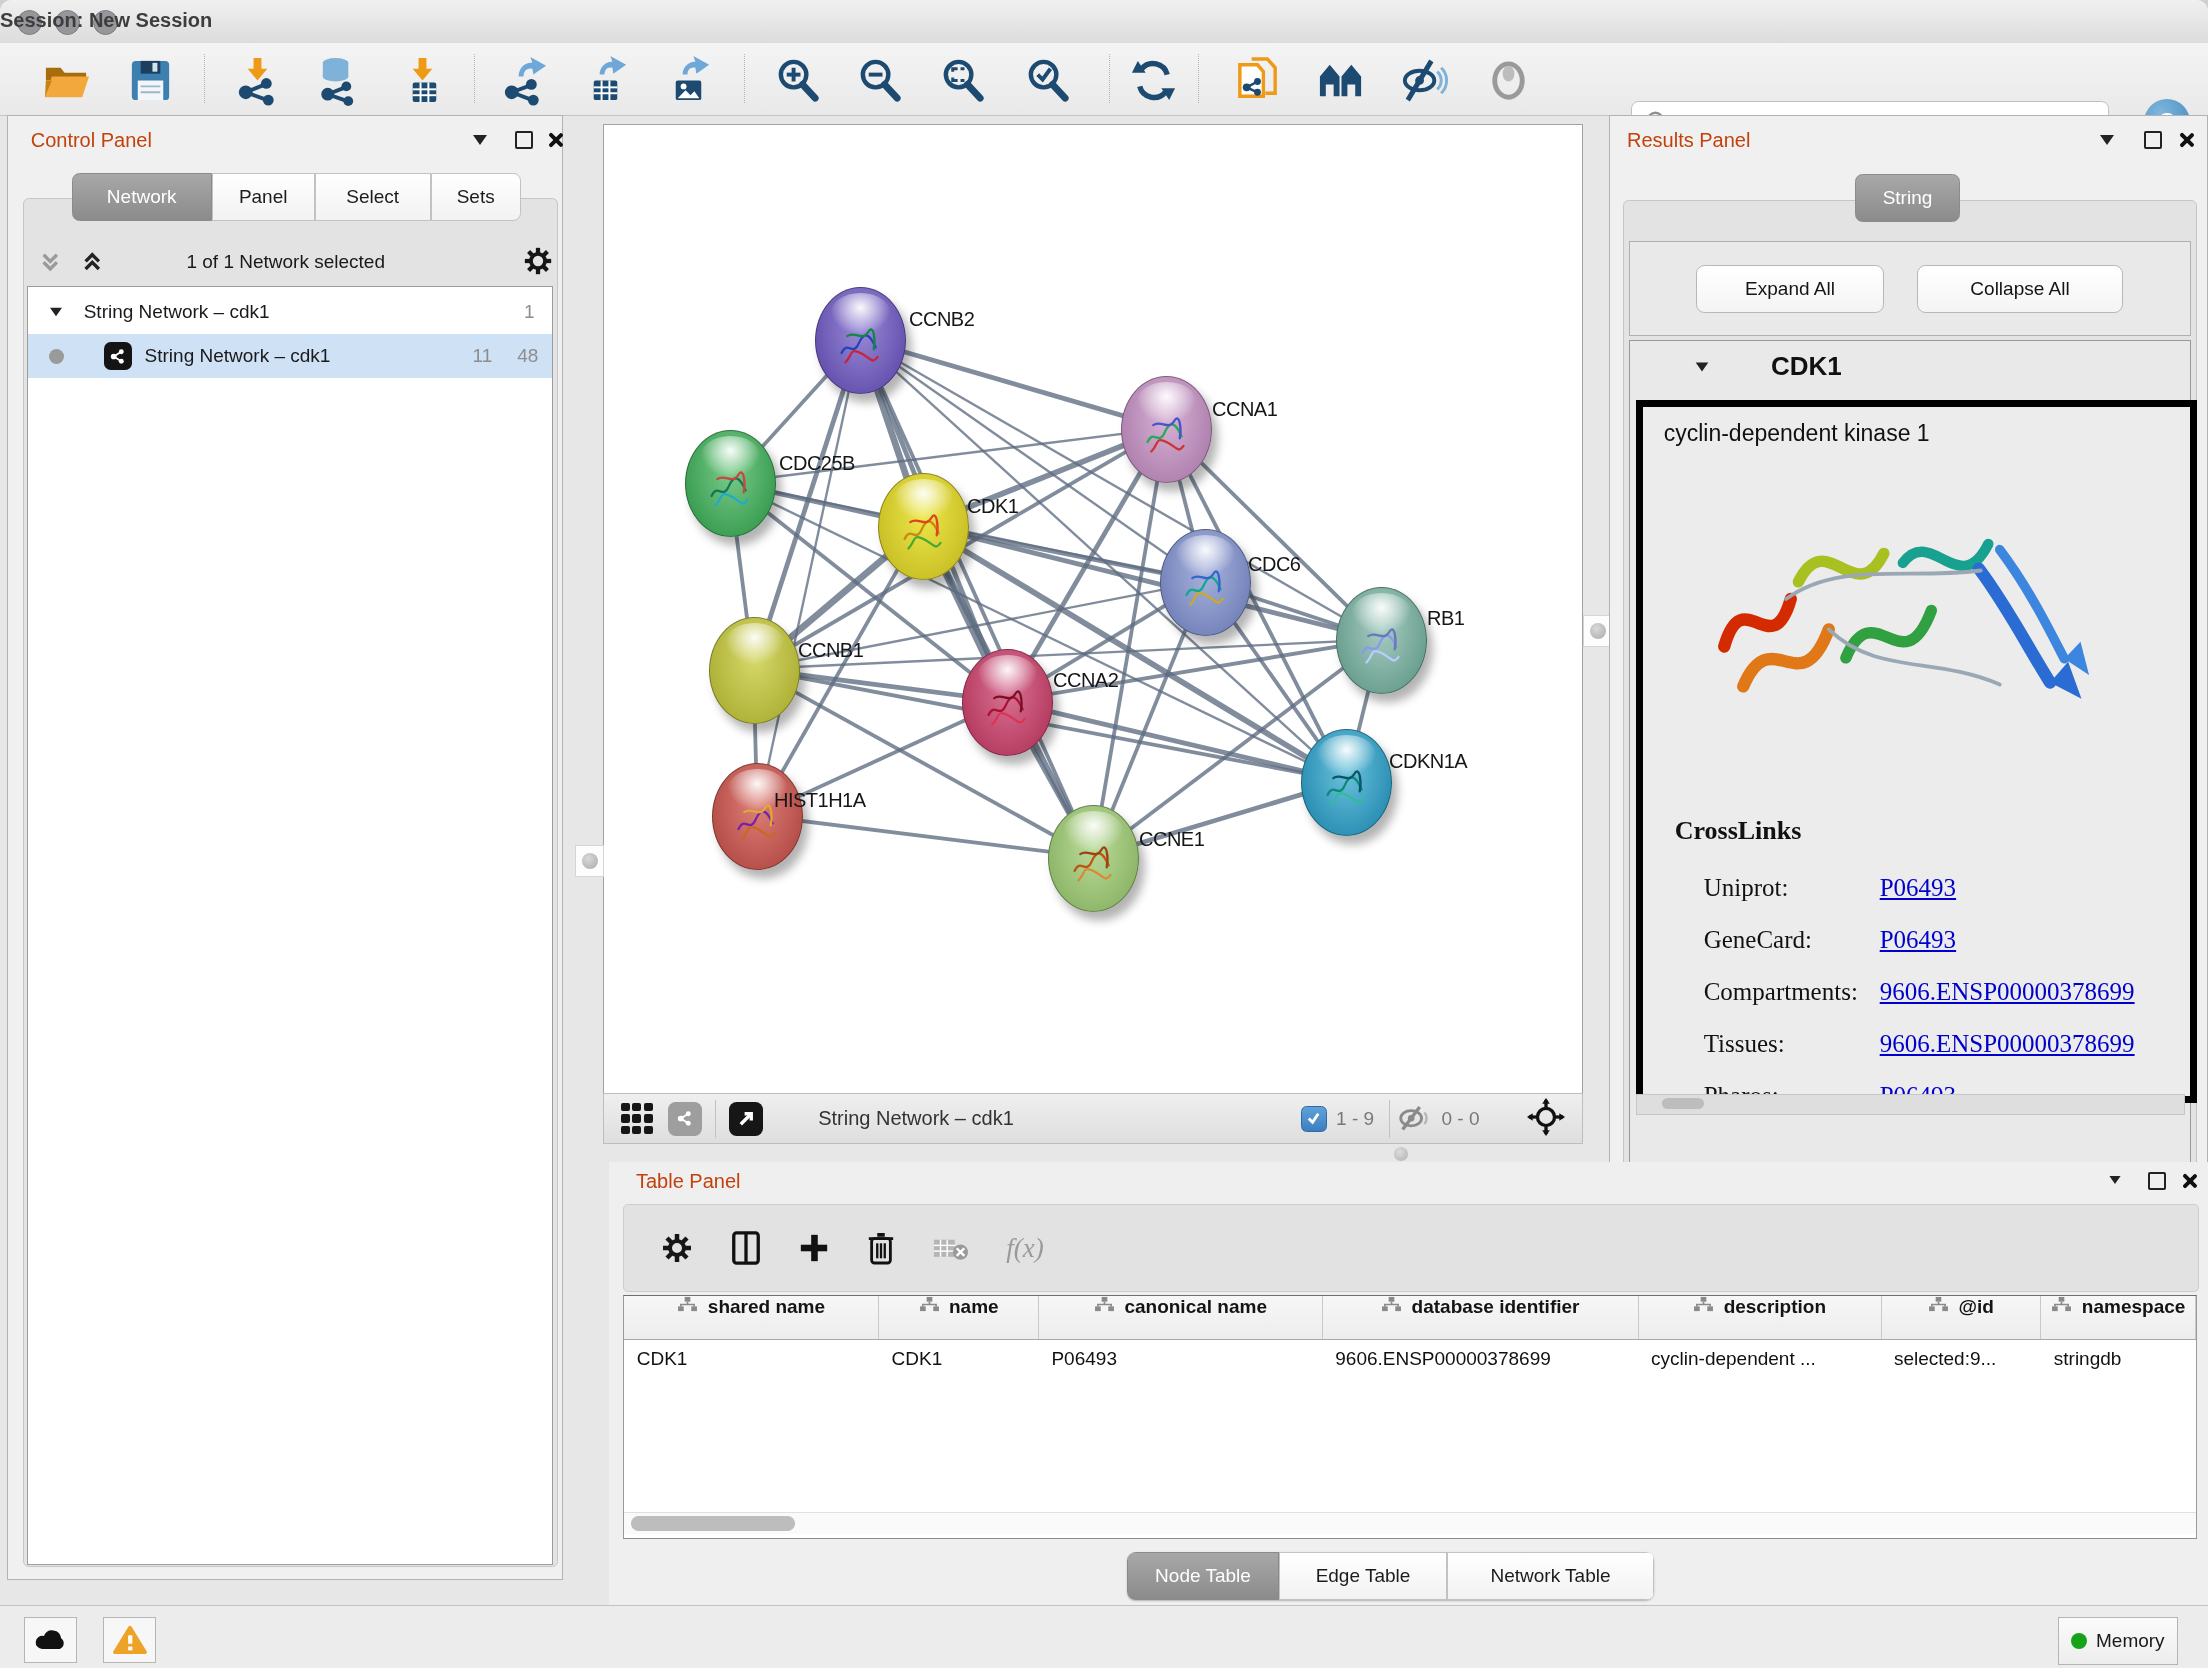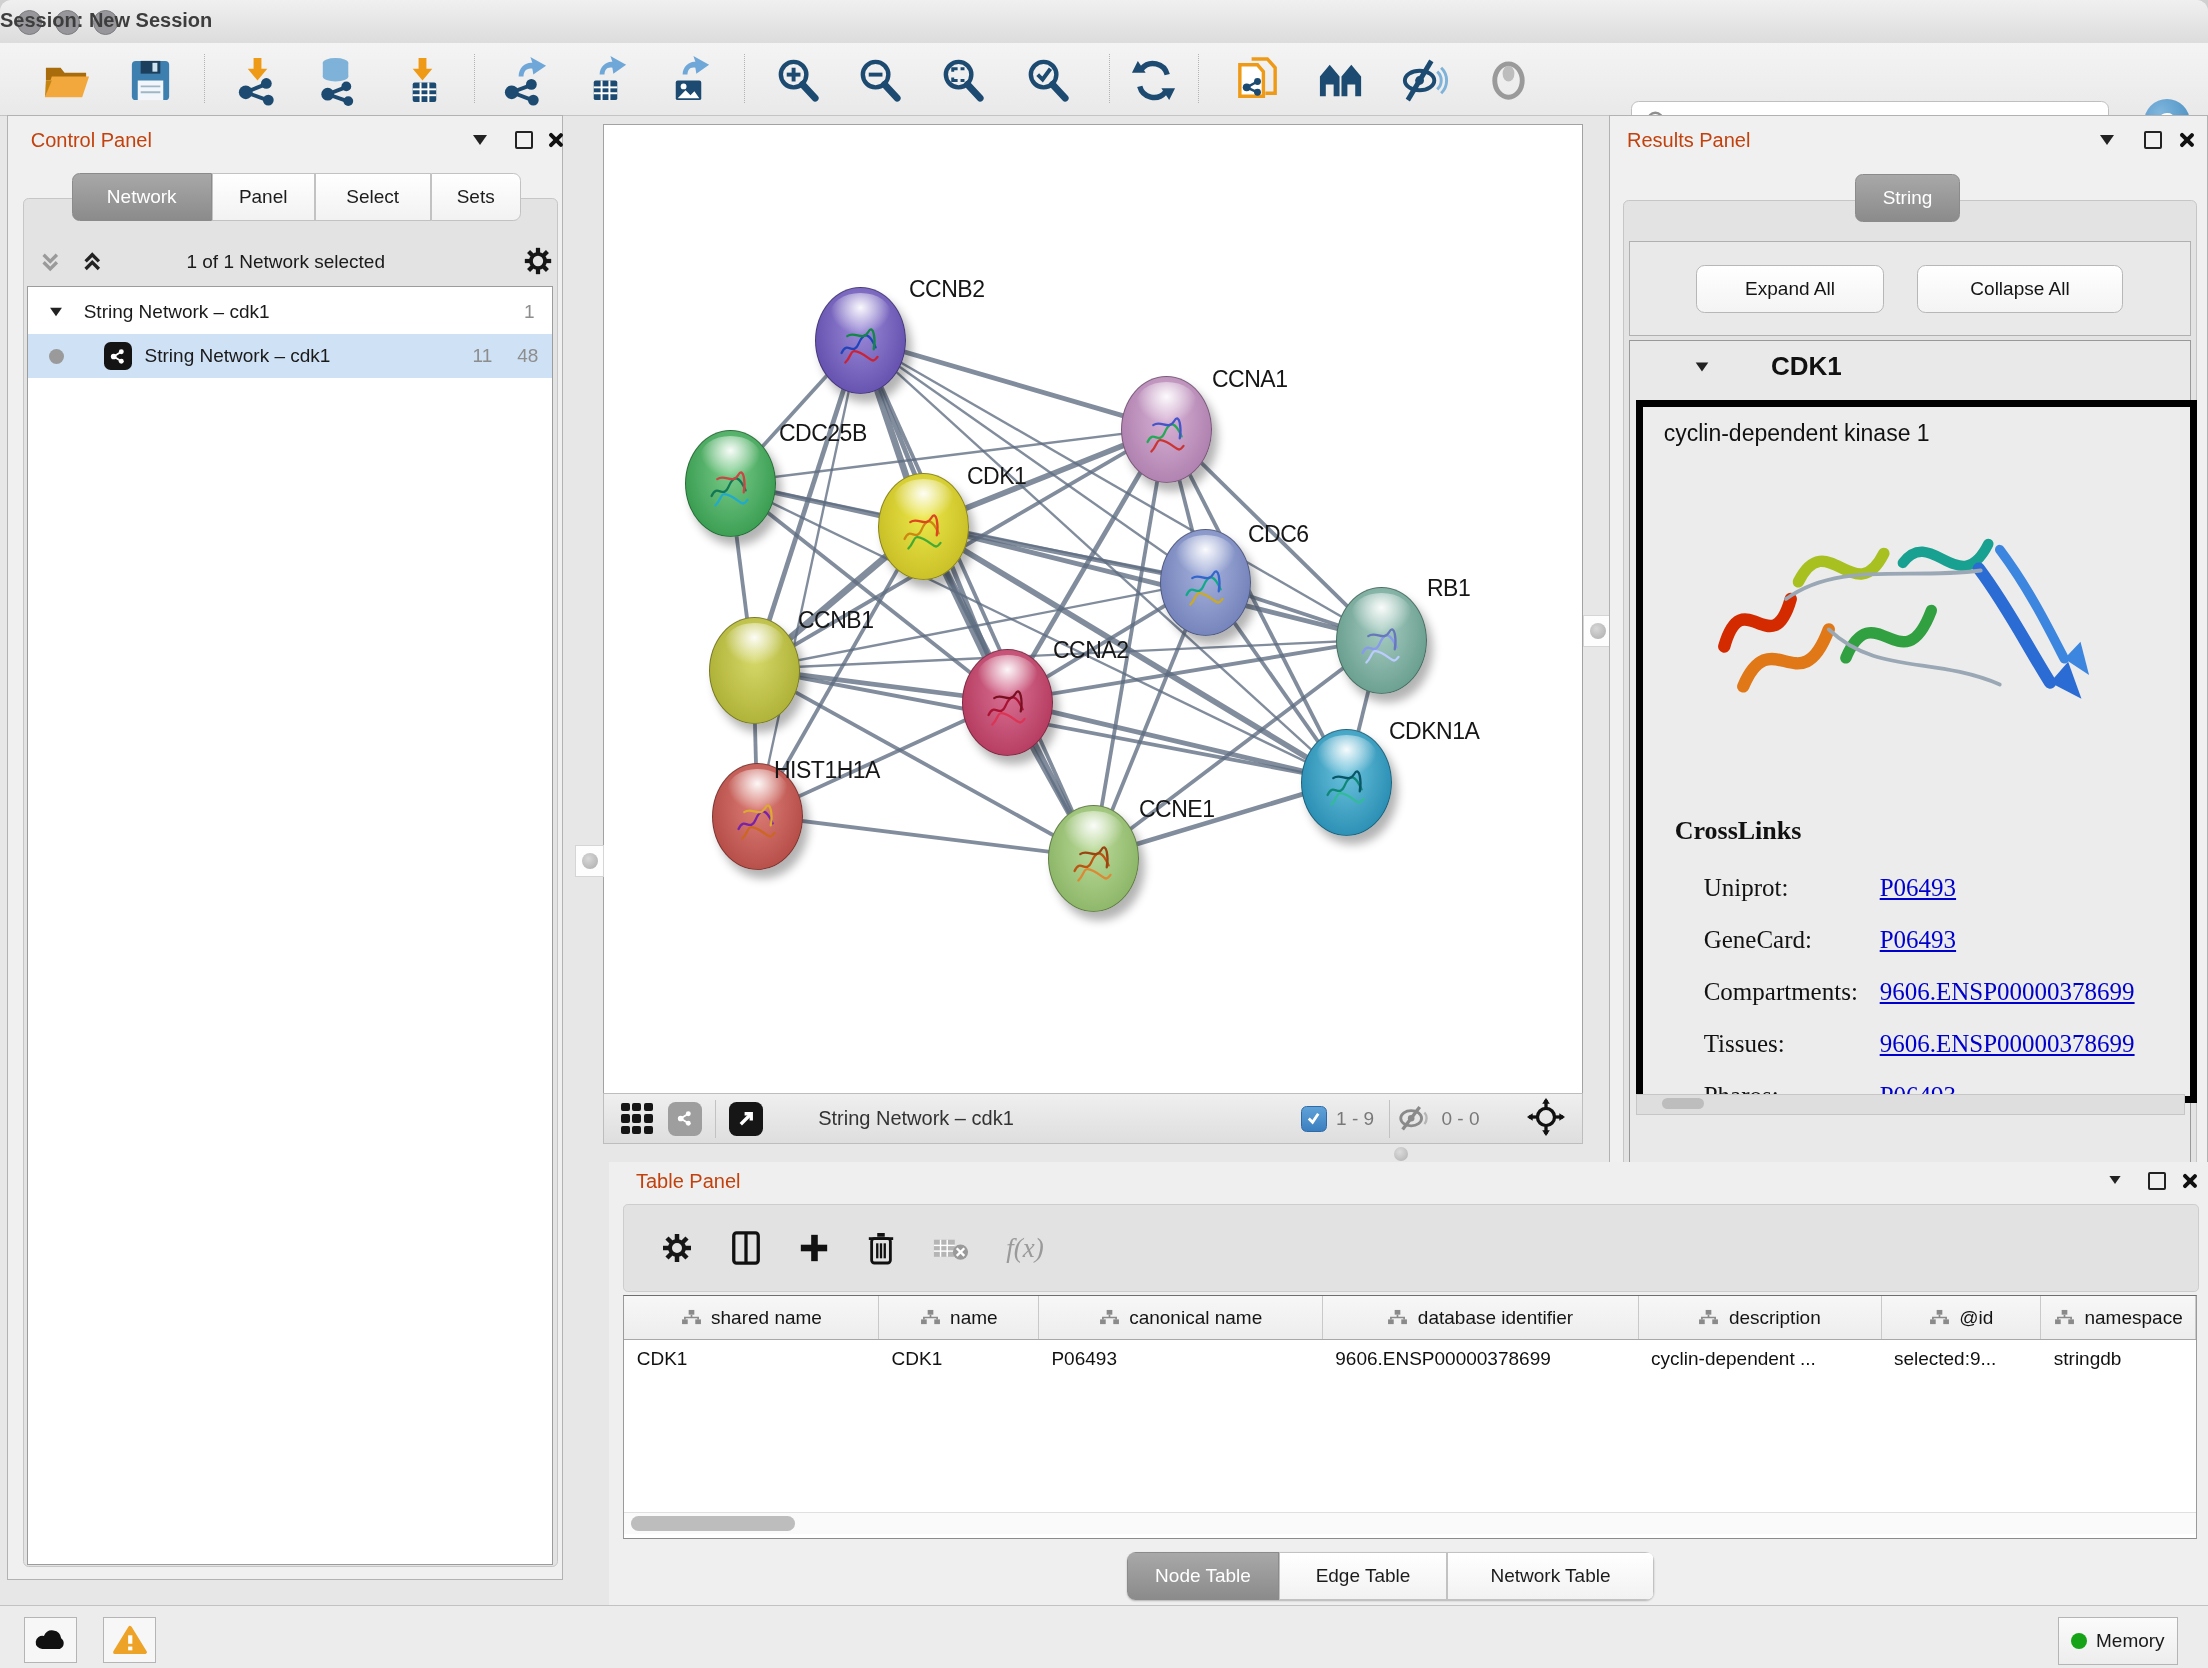--- a/index.html
+++ b/index.html
@@ -30,21 +30,21 @@
   .cp{position:absolute;left:6.7px;top:115px;width:556px;height:1465px;background:#f0f0f0;border:1px solid #b2b2b2;box-sizing:border-box;}
   .graybox{position:absolute;background:#e3e3e3;border:1px solid #c6c6c6;border-radius:5.7px;}
   .treebox{position:absolute;background:#fff;border:1px solid #9c9c9c;}
   .treerow{position:absolute;left:0;right:0;height:44px;display:flex;align-items:center;font-size:19px;color:#1a1a1a;}
   .countlbl{color:#8d8d8d;}
   .sharebadge{width:28.5px;height:28.5px;border-radius:6.7px;background:#141414;display:flex;align-items:center;justify-content:center;}
   
   .netcanvas{position:absolute;left:603px;top:124px;width:978px;height:969px;background:#ffffff;border:1px solid #a2a2a2;box-sizing:content-box;}
   .net-node{position:absolute;width:89px;height:105px;border-radius:50%;border:1px solid rgba(0,0,0,.32);box-shadow:5.7px 8.6px 9.5px rgba(0,0,0,.30);}
   .net-node::before{content:"";position:absolute;left:16%;top:5%;width:68%;height:40%;border-radius:50%;background:radial-gradient(ellipse at 50% 35%,rgba(255,255,255,.95),rgba(255,255,255,0) 70%);}
-  .node-label{position:absolute;font-size:23px;color:#161616;letter-spacing:-0.5px;white-space:nowrap;}
+  .node-label{position:absolute;font-size:20px;color:#161616;letter-spacing:-0.5px;white-space:nowrap;margin-top:32px;}
   .nettb{position:absolute;left:603px;top:1093px;width:980px;height:51px;background:linear-gradient(#efefef,#dedede);border:1px solid #bdbdbd;box-sizing:border-box;display:flex;align-items:center;}
   .nettb .vsep{width:1px;height:38px;background:#c2c2c2;margin:0 13.3px;}
   .blackbtn{width:34px;height:34px;border-radius:7.6px;background:#161616;display:flex;align-items:center;justify-content:center;}
   .graybtn{width:34px;height:34px;border-radius:7.6px;background:#9e9e9e;display:flex;align-items:center;justify-content:center;}
   .gridglyph{display:grid;grid-template-columns:repeat(3,8.6px);grid-gap:2.9px;}
   .gridglyph i{width:8.6px;height:8.6px;background:#161616;border-radius:1.9px;}
   .cntlbl{font-size:19px;color:#787878;margin:0 9.5px;}
   .chkbox{width:24px;height:24px;border-radius:5.7px;background:linear-gradient(#5fa2d8,#3c7fc0);border:1px solid #2f6aa8;display:flex;align-items:center;justify-content:center;}
   .handle{position:absolute;background:#fdfdfd;border:1px solid #d5d5d5;display:flex;align-items:center;justify-content:center;}
   .handle i{width:16px;height:16px;border-radius:50%;background:radial-gradient(circle at 40% 35%,#d8d8d8,#ababab);}
@@ -54,21 +54,21 @@
   .serif{font-family:"Liberation Serif",serif;}
   .xl-label{font-size:25px;color:#111;}
   .xl-link{font-size:25px;color:#0000cc;text-decoration:underline;}
   
   .tp{position:absolute;left:609px;top:1162px;width:1600px;height:443px;background:#efefef;}
   .tptool{position:absolute;left:14.3px;top:42px;width:1574px;height:86px;background:#e2e2e2;border:1px solid #cdcdcd;border-radius:4.8px;display:flex;align-items:center;}
   .tpicon{margin-left:36px;display:flex;align-items:center;}
   .fx{font-family:"Liberation Serif",serif;font-style:italic;font-size:27px;color:#9a9a9a;}
   .tbl{position:absolute;left:14.3px;top:133px;width:1574px;height:244px;background:#fff;border-top:1.9px solid #6e6e6e;border-bottom:1.9px solid #8b8b8b;border-left:1px solid #9a9a9a;border-right:1px solid #9a9a9a;box-sizing:border-box;}
   .thead{position:absolute;left:0;top:0;height:43px;width:100%;background:linear-gradient(#f7f7f7,#ededed);border-bottom:1px solid #a8a8a8;display:flex;}
-  .th{display:flex;align-items:center;justify-content:center;font-size:19px;color:#141414;border-right:1px solid #c9c9c9;box-sizing:border-box;gap:9.5px;}
+  .th{display:flex;align-items:flex-start;justify-content:center;font-size:19px;color:#141414;border-right:1px solid #c9c9c9;box-sizing:border-box;gap:9.5px;font-weight:bold;}
   .trow{position:absolute;left:0;top:43px;height:40px;width:100%;display:flex;}
   .td{display:flex;align-items:center;font-size:19px;color:#111;padding-left:12.4px;box-sizing:border-box;}
   .hscroll{position:absolute;left:0;bottom:3.8px;height:21px;width:100%;background:#fafafa;border-top:1px solid #e0e0e0;}
   .hthumb{position:absolute;left:6.7px;top:2.9px;width:164px;height:15px;border-radius:7.6px;background:#bdbdbd;}
   .btabs{position:absolute;left:518px;top:390px;display:flex;border-radius:8.6px;overflow:hidden;box-shadow:0 1px 1.9px rgba(0,0,0,.25);}
   
   .statusbar{position:absolute;left:0;top:1605px;width:2208px;height:63px;background:#ececec;border-top:1px solid #c2c2c2;}
   .sbtn{position:absolute;top:10.5px;width:53px;height:46px;background:#f7f7f7;border:1.9px solid #b5b5b5;display:flex;align-items:center;justify-content:center;box-sizing:border-box;}
   .membtn{position:absolute;right:30px;top:10.5px;width:118px;height:46px;background:linear-gradient(#fbfbfb,#ededed);border:1px solid #b5b5b5;display:flex;align-items:center;justify-content:center;gap:8.6px;font-size:19px;color:#1a1a1a;}
   .memdot{width:16px;height:16px;border-radius:50%;background:#17a317;}

